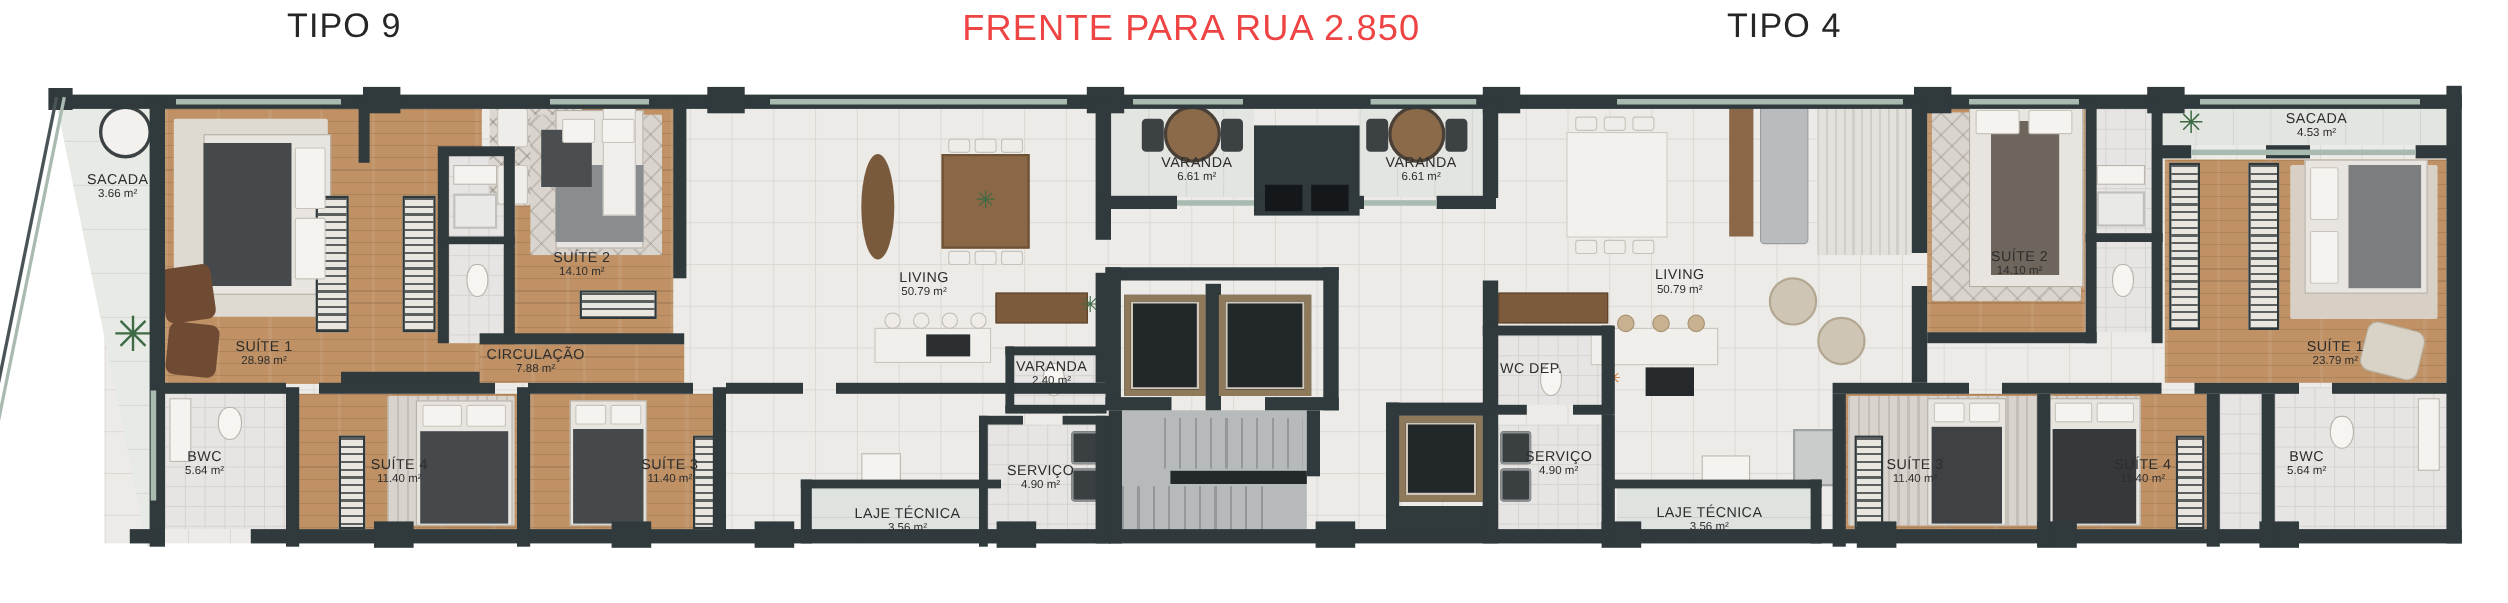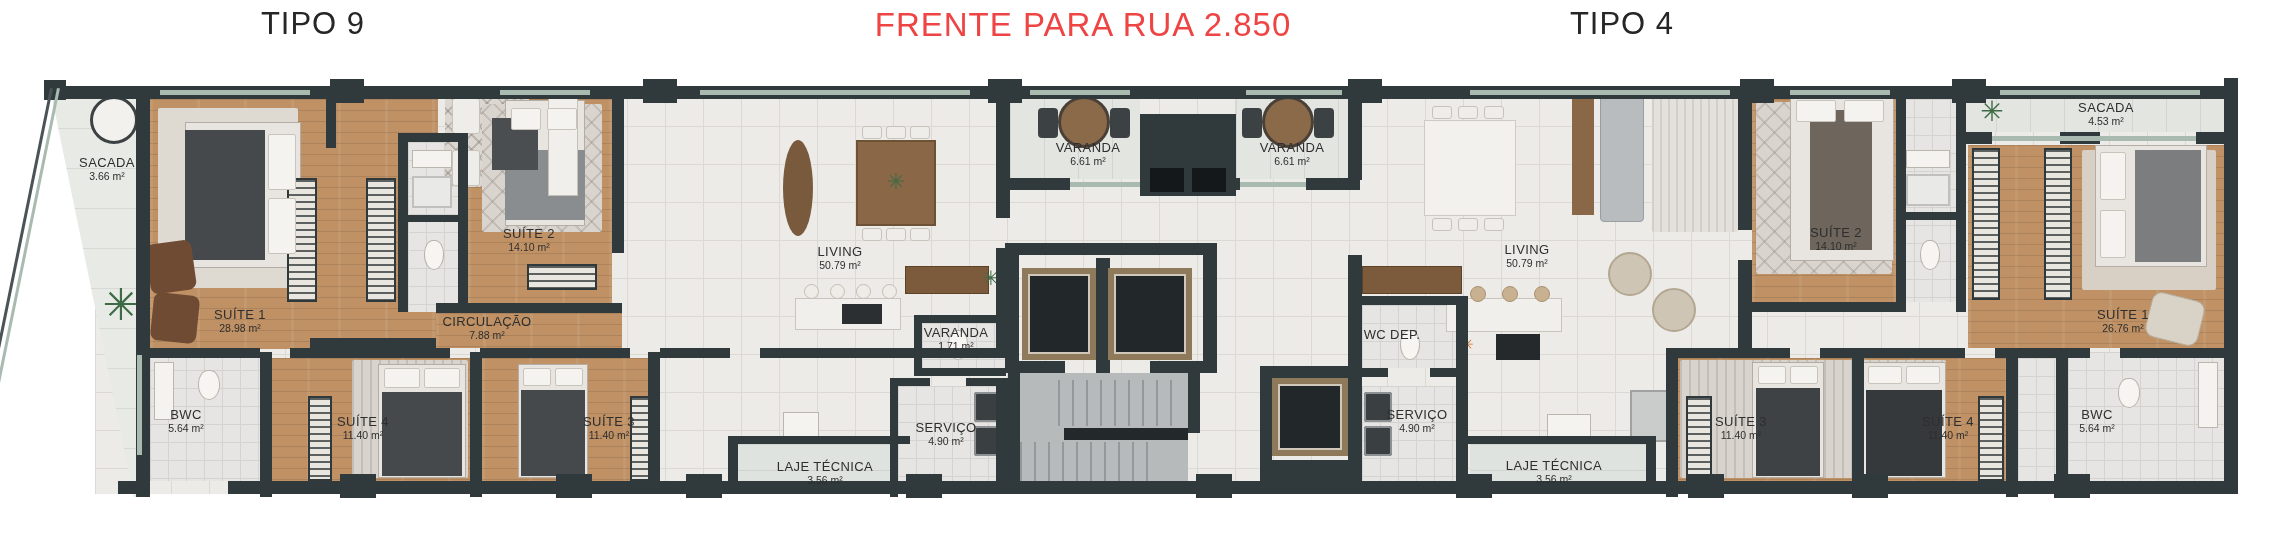--- a/index.html
+++ b/index.html
@@ -351,21 +351,21 @@
   <div class="lbl" style="left:609px;top:414px">
     <span class="nm">SUÍTE 3</span>
     <span class="ar">11.40 m²</span>
   </div>
   <div class="lbl" style="left:840px;top:244px">
     <span class="nm">LIVING</span>
     <span class="ar">50.79 m²</span>
   </div>
   <div class="lbl" style="left:956px;top:325px">
     <span class="nm">VARANDA</span>
-    <span class="ar">1.71 m²</span>
+    <span class="ar">2.40 m²</span>
   </div>
   <div class="lbl" style="left:946px;top:420px">
     <span class="nm">SERVIÇO</span>
     <span class="ar">4.90 m²</span>
   </div>
   <div class="lbl" style="left:825px;top:459px">
     <span class="nm">LAJE TÉCNICA</span>
     <span class="ar">3.56 m²</span>
   </div>
   <div class="lbl" style="left:1088px;top:140px">
@@ -396,21 +396,21 @@
   <div class="lbl" style="left:1836px;top:225px">
     <span class="nm">SUÍTE 2</span>
     <span class="ar">14.10 m²</span>
   </div>
   <div class="lbl" style="left:2106px;top:100px">
     <span class="nm">SACADA</span>
     <span class="ar">4.53 m²</span>
   </div>
   <div class="lbl" style="left:2123px;top:307px">
     <span class="nm">SUÍTE 1</span>
-    <span class="ar">26.76 m²</span>
+    <span class="ar">23.79 m²</span>
   </div>
   <div class="lbl" style="left:1741px;top:414px">
     <span class="nm">SUÍTE 3</span>
     <span class="ar">11.40 m²</span>
   </div>
   <div class="lbl" style="left:1948px;top:414px">
     <span class="nm">SUÍTE 4</span>
     <span class="ar">11.40 m²</span>
   </div>
   <div class="lbl" style="left:2097px;top:407px">

